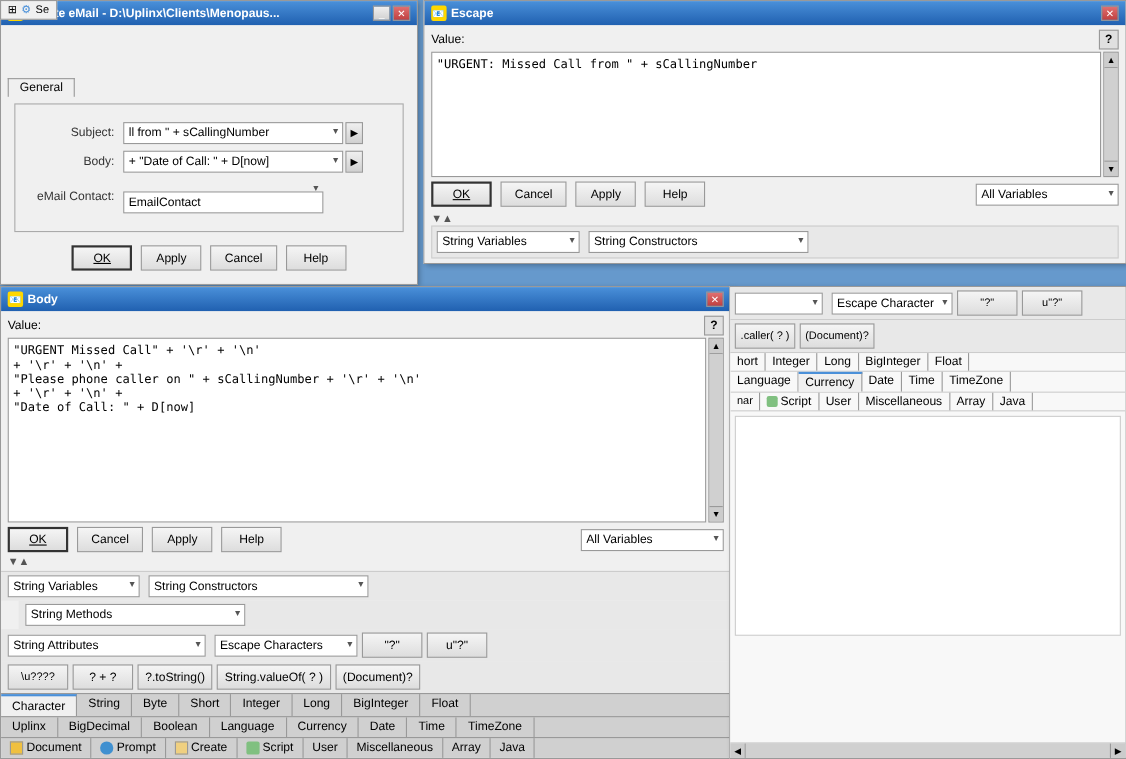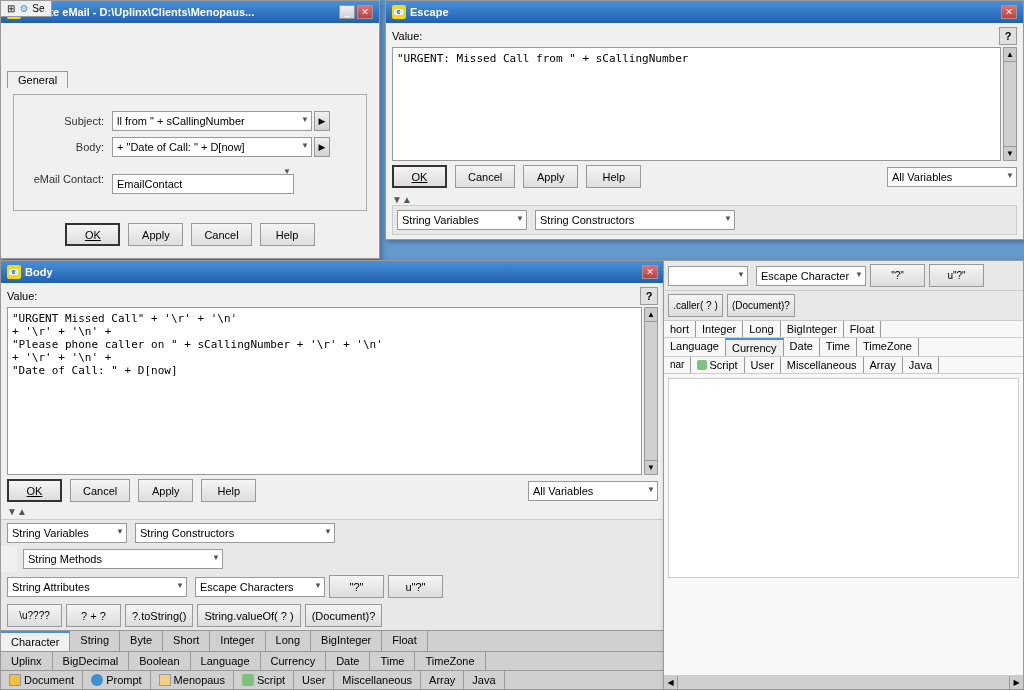--- a/index.html
+++ b/index.html
@@ -388,21 +388,21 @@
       <div class="bottom-tab">
         <span style="width:12px;height:12px;background:#f0c040;display:inline-block;border:1px solid #999;"></span>
         <span>Document</span>
       </div>
       <div class="bottom-tab">
         <span style="width:12px;height:12px;background:#4090d0;border-radius:50%;display:inline-block;"></span>
         <span>Prompt</span>
       </div>
       <div class="bottom-tab">
         <span style="width:12px;height:12px;background:#f0d080;display:inline-block;border:1px solid #999;"></span>
-        <span>Menopaus</span>
+        <span>Create</span>
       </div>
       <div class="bottom-tab">
         <span style="width:12px;height:12px;background:#80c080;display:inline-block;border-radius:2px;"></span>
         <span>Script</span>
       </div>
       <div class="bottom-tab">
         <span>User</span>
       </div>
       <div class="bottom-tab">
         <span>Miscellaneous</span>

